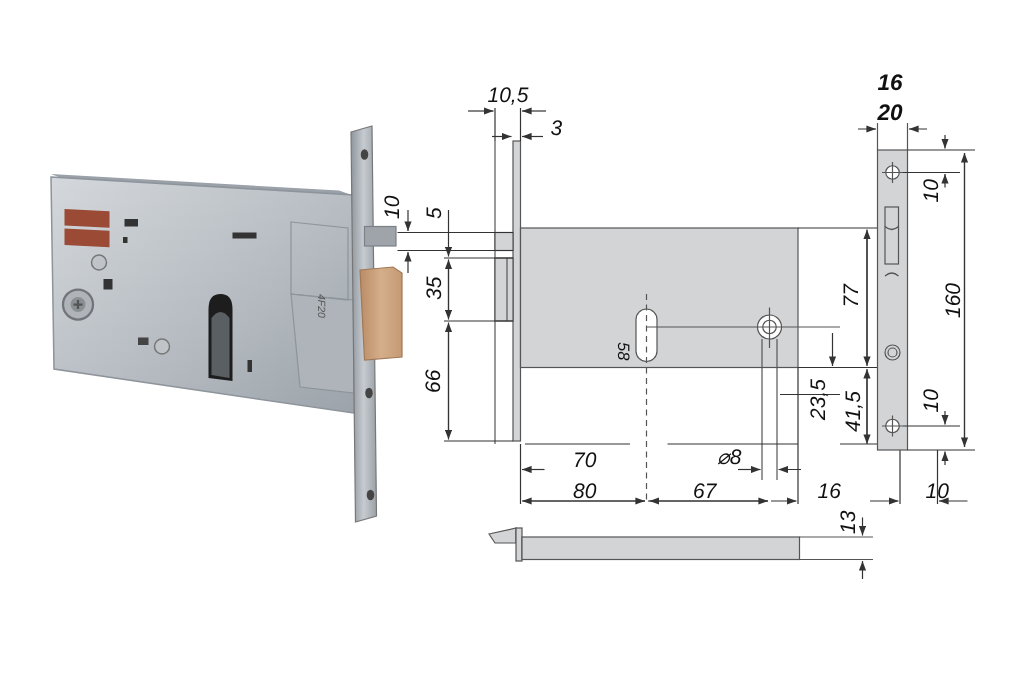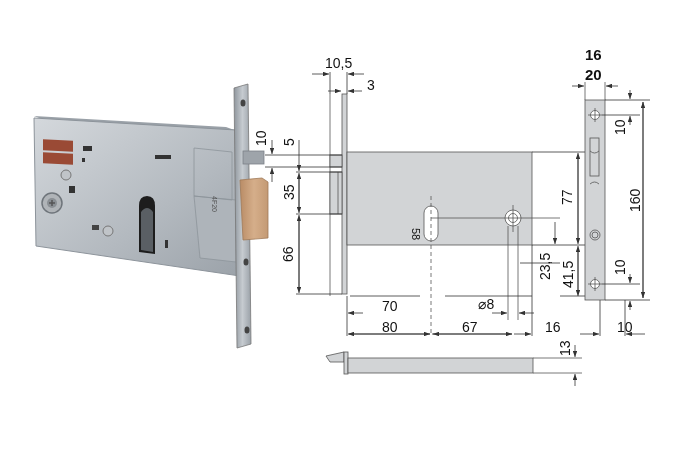--- a/index.html
+++ b/index.html
@@ -1,18 +1,18 @@
 <!DOCTYPE html>
 <html><head>
   <meta charset="utf-8">
   <style>
     html, body { margin: 0; padding: 0; background: #ffffff; }
     body { width: 675px; height: 450px; position: relative; overflow: hidden;
            font-family: "Liberation Sans", sans-serif; }
-    #stage { position: absolute; left: 0; top: 0; width: 675px; height: 446px; }
+    #stage { position: absolute; left: 0; top: 0; width: 675px; height: 446px; font-style: italic; }
     svg text { font-family: "Liberation Sans", sans-serif; fill: #111; }
     .dim { font-size: 14px; }
     .dimB { font-size: 15px; font-weight: bold; }
     .small { font-size: 11px; }
   </style>
 </head>
 <body>
 
 <div id="stage">
   <svg width="675" height="450" viewBox="0 0 675 450" xmlns="http://www.w3.org/2000/svg">

